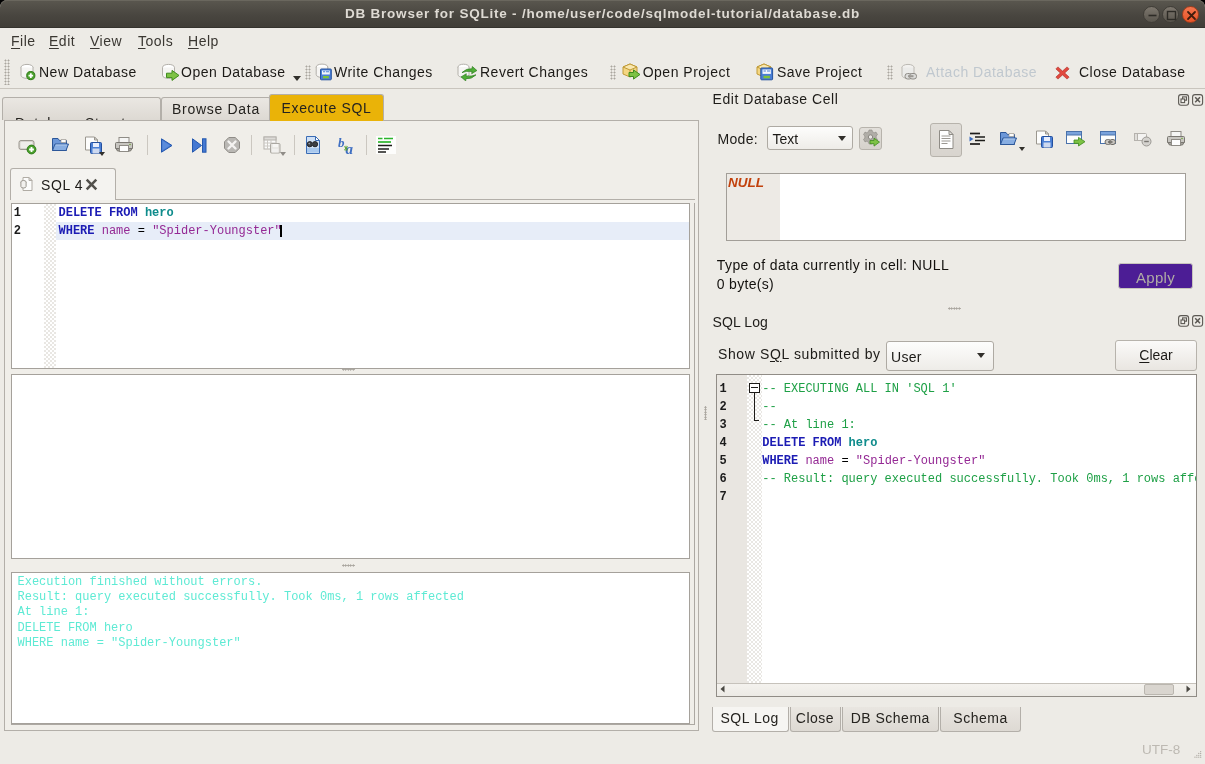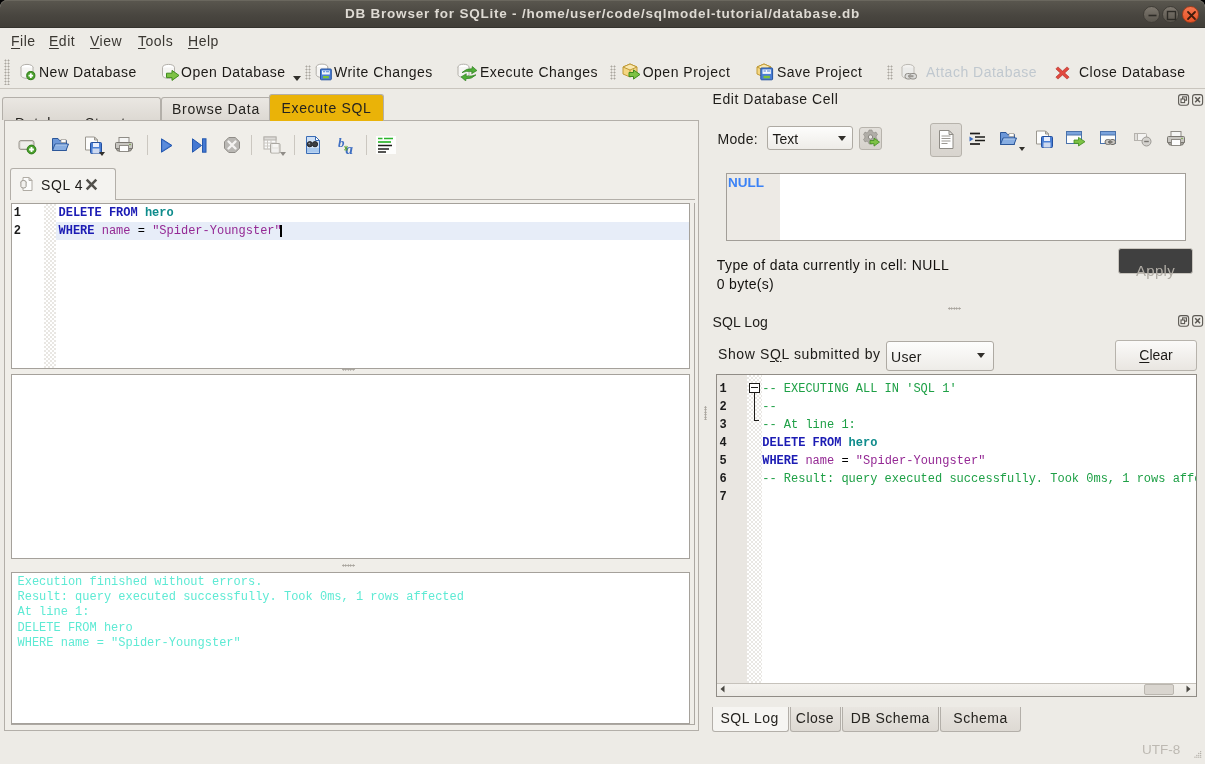--- a/index.html
+++ b/index.html
@@ -131,21 +131,21 @@
   <rect x="8" y="12.2" width="5.5" height="2" fill="#9b9893"></rect>
 </svg>
 <svg class="abs" style="left:1055px; top:66px;" width="15" height="14" viewBox="0 0 15 14">
   <path d="M2.9 0.9 L7.5 5.1 L12.1 0.9 L14.1 2.9 L9.7 7 L14.1 11.1 L12.1 13.1 L7.5 8.9 L2.9 13.1 L0.9 11.1 L5.3 7 L0.9 2.9 Z" fill="#e2493f" stroke="#ab2f26" stroke-width="0.6"></path>
 </svg>
 <div class="tbtext" style="left:39px;">New Database</div>
 <div class="tbtext" style="left:181px;">Open Database</div>
 <div class="caret" style="left:293px; top:76px;"></div>
 <div class="griddots" style="left:304.5px; top:65px; width:6px; height:15px;"></div>
 <div class="tbtext" style="left:334px;">Write Changes</div>
-<div class="tbtext" style="left:480px;">Execute Changes</div>
+<div class="tbtext" style="left:480px;">Revert Changes</div>
 <div class="griddots" style="left:609.5px; top:65px; width:6px; height:15px;"></div>
 <div class="tbtext" style="left:642.7px;">Open Project</div>
 <div class="tbtext" style="left:777px;">Save Project</div>
 <div class="griddots" style="left:886.5px; top:65px; width:6px; height:15px;"></div>
 <div class="tbtext" style="left:926px; color:#c0c8cf;">Attach Database</div>
 <div class="tbtext" style="left:1079px;">Close Database</div>
 
 <div class="maintab" style="left:2px; top:97px; width:159px; height:23px; padding-top:17px;">Database Structure</div>
 <div class="maintab" style="left:161px; top:97px; width:110px; height:23px; padding-top:3px;">Browse Data</div>
 <div class="maintab active" style="left:269px; top:94px; width:115px; height:27px; padding-top:5px; z-index:3;">Execute SQL</div>
@@ -330,25 +330,25 @@
 <svg class="abs" style="left:1167px; top:130px;" width="18" height="18" viewBox="0 0 18 18">
   <rect x="4" y="1.5" width="10" height="5" fill="#f6f6f5" stroke="#8f8c86"></rect>
   <path d="M1.5 6.5 h15 a1 1 0 0 1 1 1 v5 h-17 v-5 a1 1 0 0 1 1 -1z" fill="#c8c6c1" stroke="#7b7872"></path>
   <path d="M1 12.5 h16 l-1.5 2.5 h-13 z" fill="#a5a29c" stroke="#7b7872"></path>
   <rect x="4.5" y="9.5" width="9" height="6" fill="#fdfdfd" stroke="#8f8c86"></rect>
   <circle cx="15" cy="8.5" r="0.8" fill="#6ea63c"></circle>
 </svg>
 
 <div class="abs" style="left:725.5px; top:173px; width:460.5px; height:67.5px; border:1px solid #a29e98; background:#fff;"></div>
 <div class="abs" style="left:726.5px; top:174px; width:53px; height:65.5px; background:#edeae5;"></div>
-<div class="abs" style="left:728px; top:175.3px; font-size:13.5px; font-weight:bold; color:#3b82f6;">NULL</div>
+<div class="abs" style="left:728px; top:175.3px; font-size:13.5px; font-weight:bold; color:#c2410c;font-style:italic;">NULL</div>
 
 <div class="abs" style="left:716.8px; top:257px; font-size:14px; letter-spacing:0.4px; color:#14120f;">Type of data currently in cell: NULL</div>
 <div class="abs" style="left:716.8px; top:276px; font-size:14px; letter-spacing:0.3px; color:#14120f;">0 byte(s)</div>
-<div class="btn" style="left:1118px; top:248px; width:75px; height:26px; background:#404040; border-color:#c8c4bd; color:#b0aca5; padding-top:13px; font-size:15px; letter-spacing:0.3px;">Apply</div>
+<div class="btn" style="left:1118px; top:263px; width:75px; height:26px; background:#4c1d95; border-color:#c8c4bd; color:#b0aca5; padding-top:5px; font-size:15px; letter-spacing:0.3px;">Apply</div>
 
 <div class="dotsh" style="left:948px; top:306.5px;"></div>
 
 <div class="docktitle" style="left:712.5px; top:313.5px; font-size:14px; letter-spacing:0.1px;">SQL Log</div>
 <svg class="abs" style="left:1177.5px; top:314.5px;" width="26" height="12" viewBox="0 0 26 12">
   <g fill="none" stroke="#5c5954" stroke-width="1.1">
   <rect x="0.6" y="0.6" width="10" height="10.6" rx="2.4"></rect>
   <rect x="4.6" y="2.9" width="3.9" height="3.3"></rect>
   <rect x="3" y="5" width="3.6" height="3.6" fill="#f1efeb"></rect>
   <rect x="14.6" y="0.6" width="10" height="10.6" rx="2.4"></rect>

